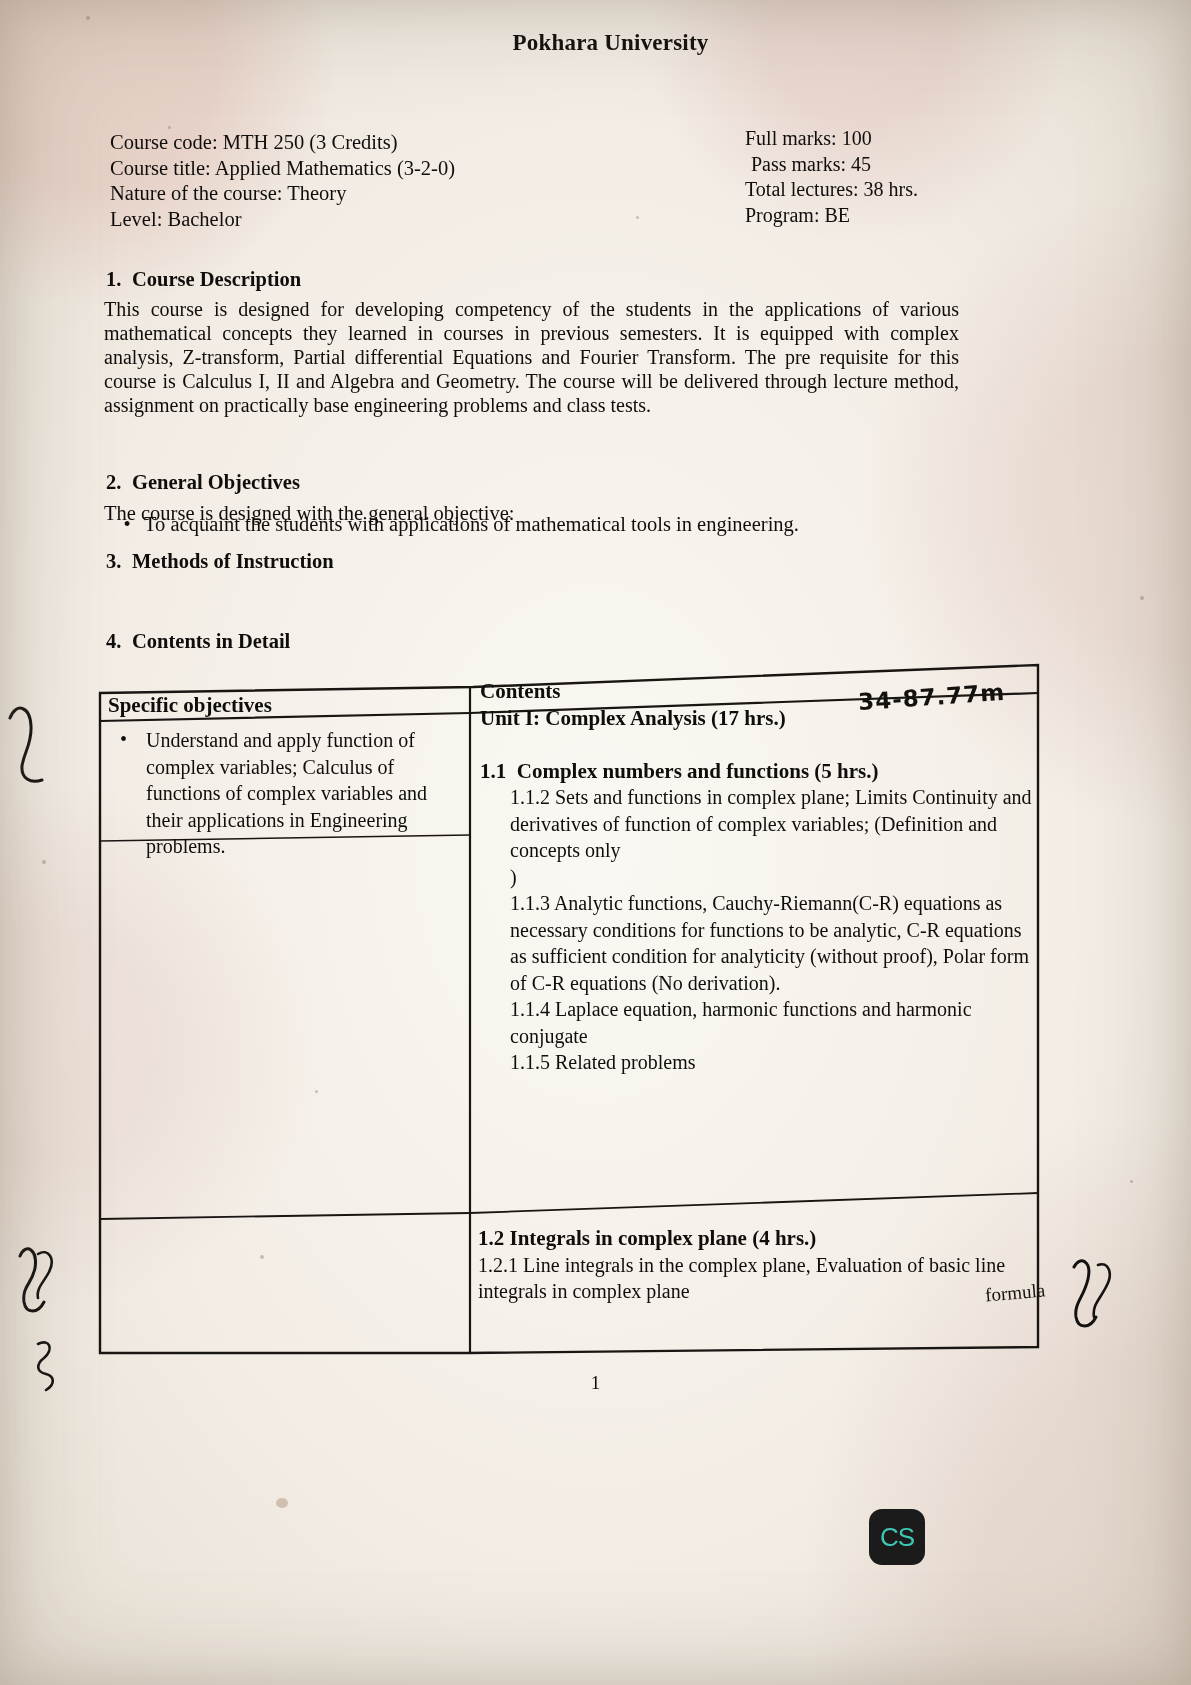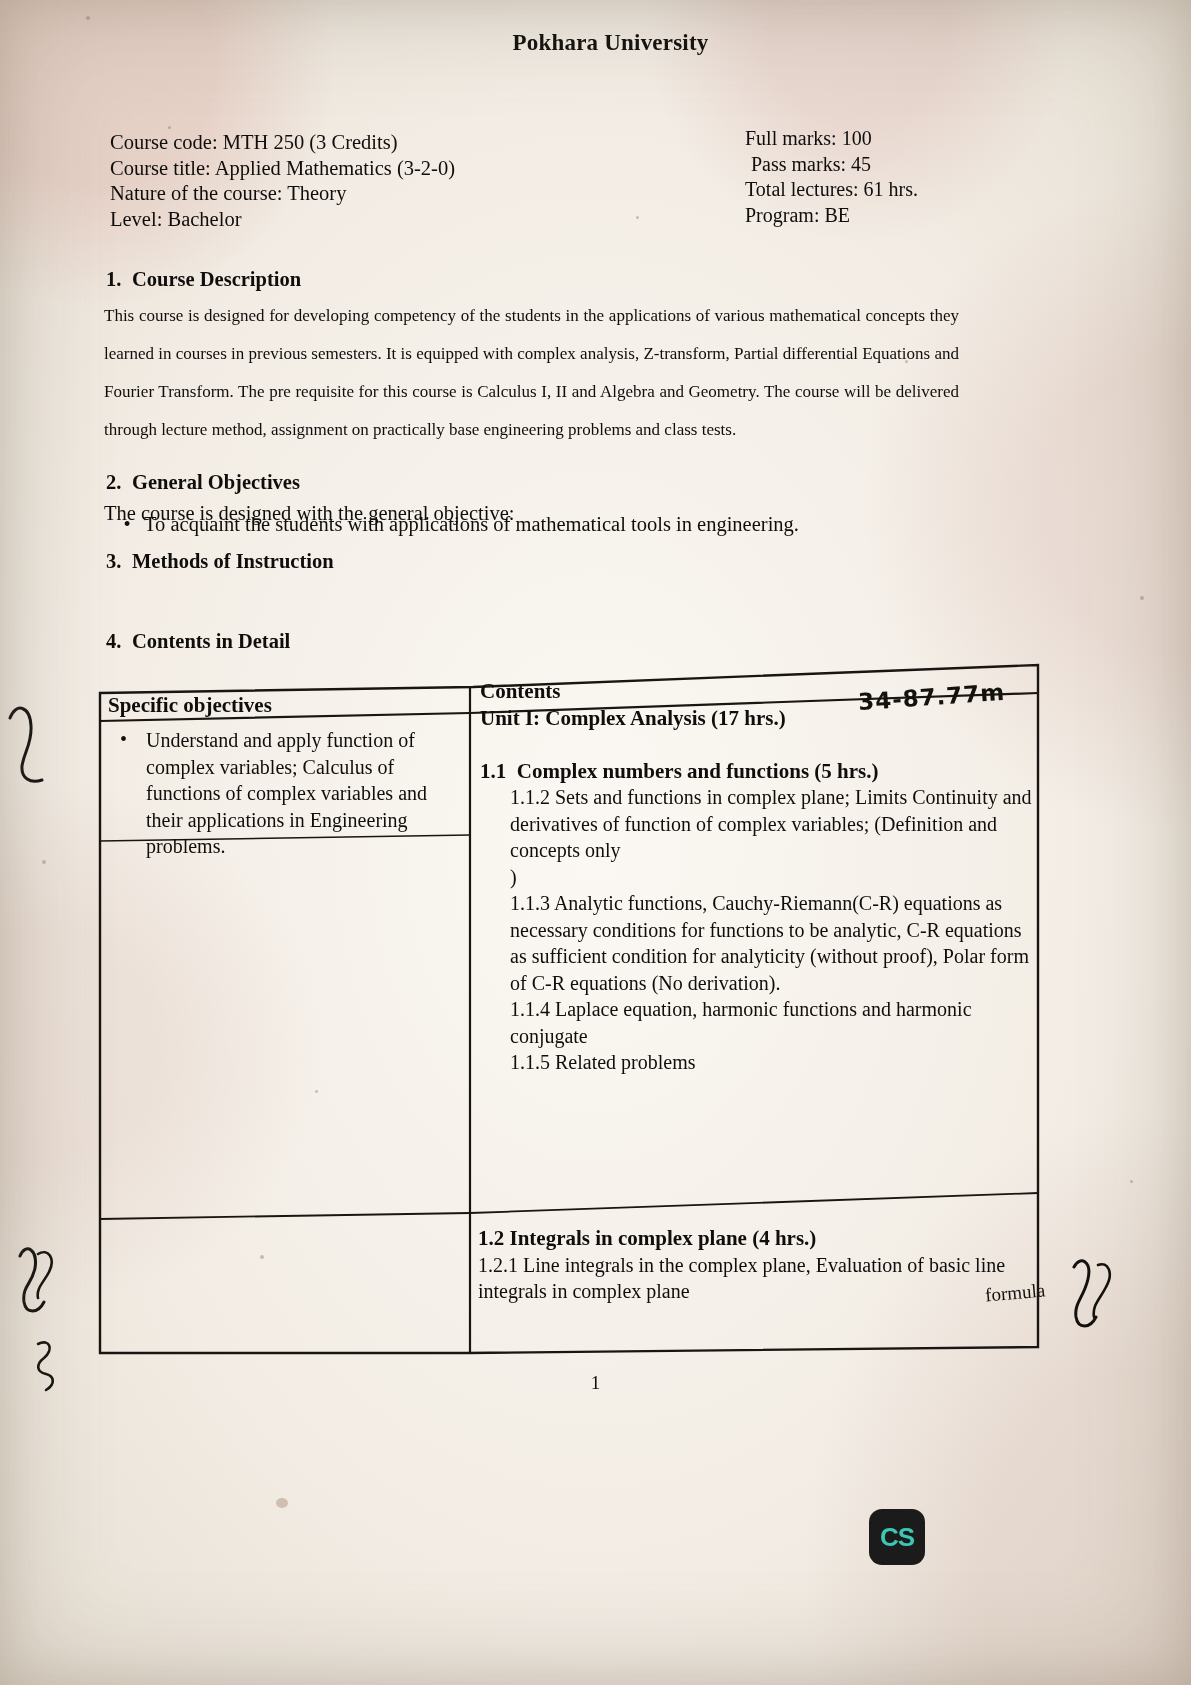--- a/index.html
+++ b/index.html
@@ -65,22 +65,22 @@
 
   .sec-h {
     position: absolute;
     font-weight: bold;
     font-size: 20.5px;
   }
   .sec-h .num { display: inline-block; width: 26px; }
 
   .body-p {
     position: absolute;
-    font-size: 17px;
-    line-height: 38px;
+    font-size: 20px;
+    line-height: 24px;
     text-align: justify;
   }
   .plain {
     position: absolute;
     font-size: 20.5px;
     line-height: 28px;
   }
   .bullet-line {
     position: absolute;
     font-size: 20.5px;
@@ -146,21 +146,21 @@
     height: 56px;
     border-radius: 13px;
     background: #1b1b1b;
     display: flex;
     align-items: center;
     justify-content: center;
   }
   #cs-badge .cs-text {
     color: #3ec6b4;
     font-family: "Liberation Sans", sans-serif;
-    font-weight: bold;
+    font-weight: normal;
     font-size: 26px;
     letter-spacing: -1px;
   }
   .blur1 { filter: blur(0.28px); }
 </style>
 </head>
 <body>
 
 <div id="page">
 
@@ -172,21 +172,21 @@
 
     <div class="meta-left">
       <div>Course code: MTH 250 (3 Credits)</div>
       <div>Course title: Applied Mathematics (3-2-0)</div>
       <div>Nature of the course: Theory</div>
       <div>Level: Bachelor</div>
     </div>
     <div class="meta-right">
       <div>Full marks: 100</div>
       <div class="ln2">Pass marks: 45</div>
-      <div>Total lectures: 61 hrs.</div>
+      <div>Total lectures: 38 hrs.</div>
       <div>Program: BE</div>
     </div>
 
     <div class="sec-h" style="left:106px; top:268px;">
       <span class="num">1.</span><span>Course Description</span>
     </div>
     <div class="body-p" style="left:104px; top:297px; width:855px;">This course is designed for developing competency of the students in the applications of various mathematical concepts they learned in courses in previous semesters. It is equipped with complex analysis, Z-transform, Partial differential Equations and Fourier Transform. The pre requisite for this course is Calculus I, II and Algebra and Geometry. The course will be delivered through lecture method, assignment on practically base engineering problems and class tests.</div>
 
     <div class="sec-h" style="left:106px; top:471px;">
       <span class="num">2.</span><span>General Objectives</span>

